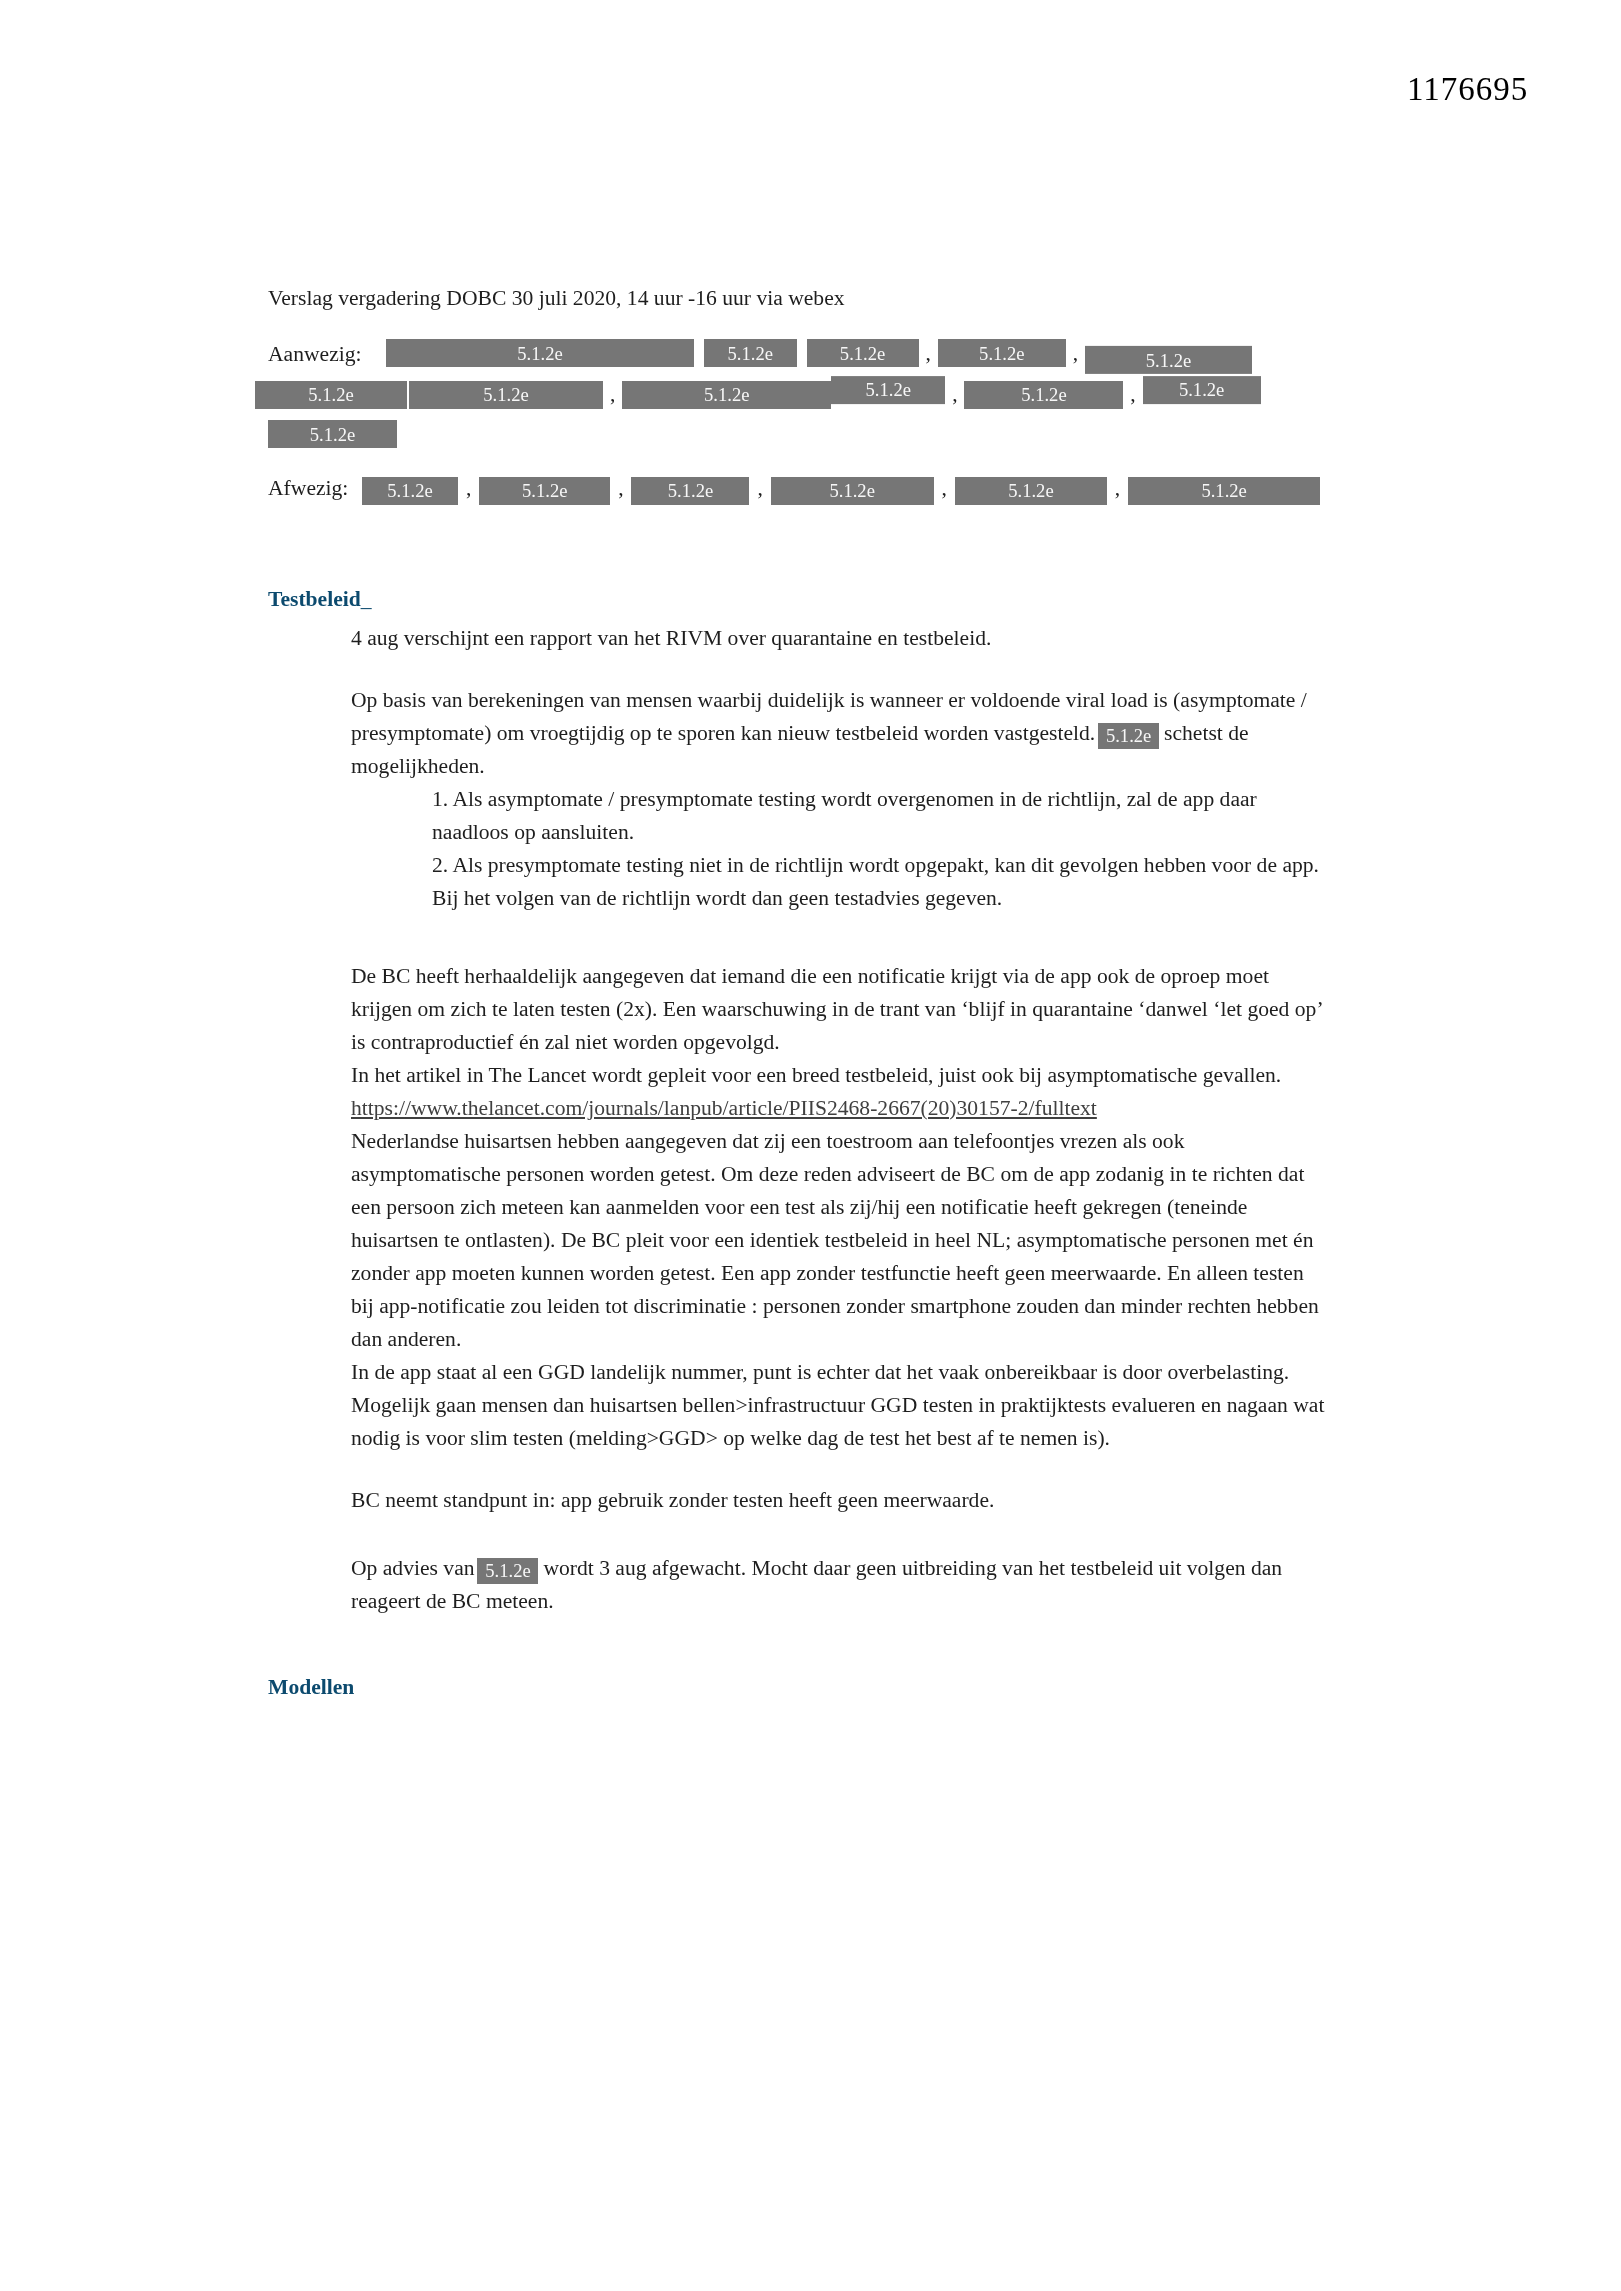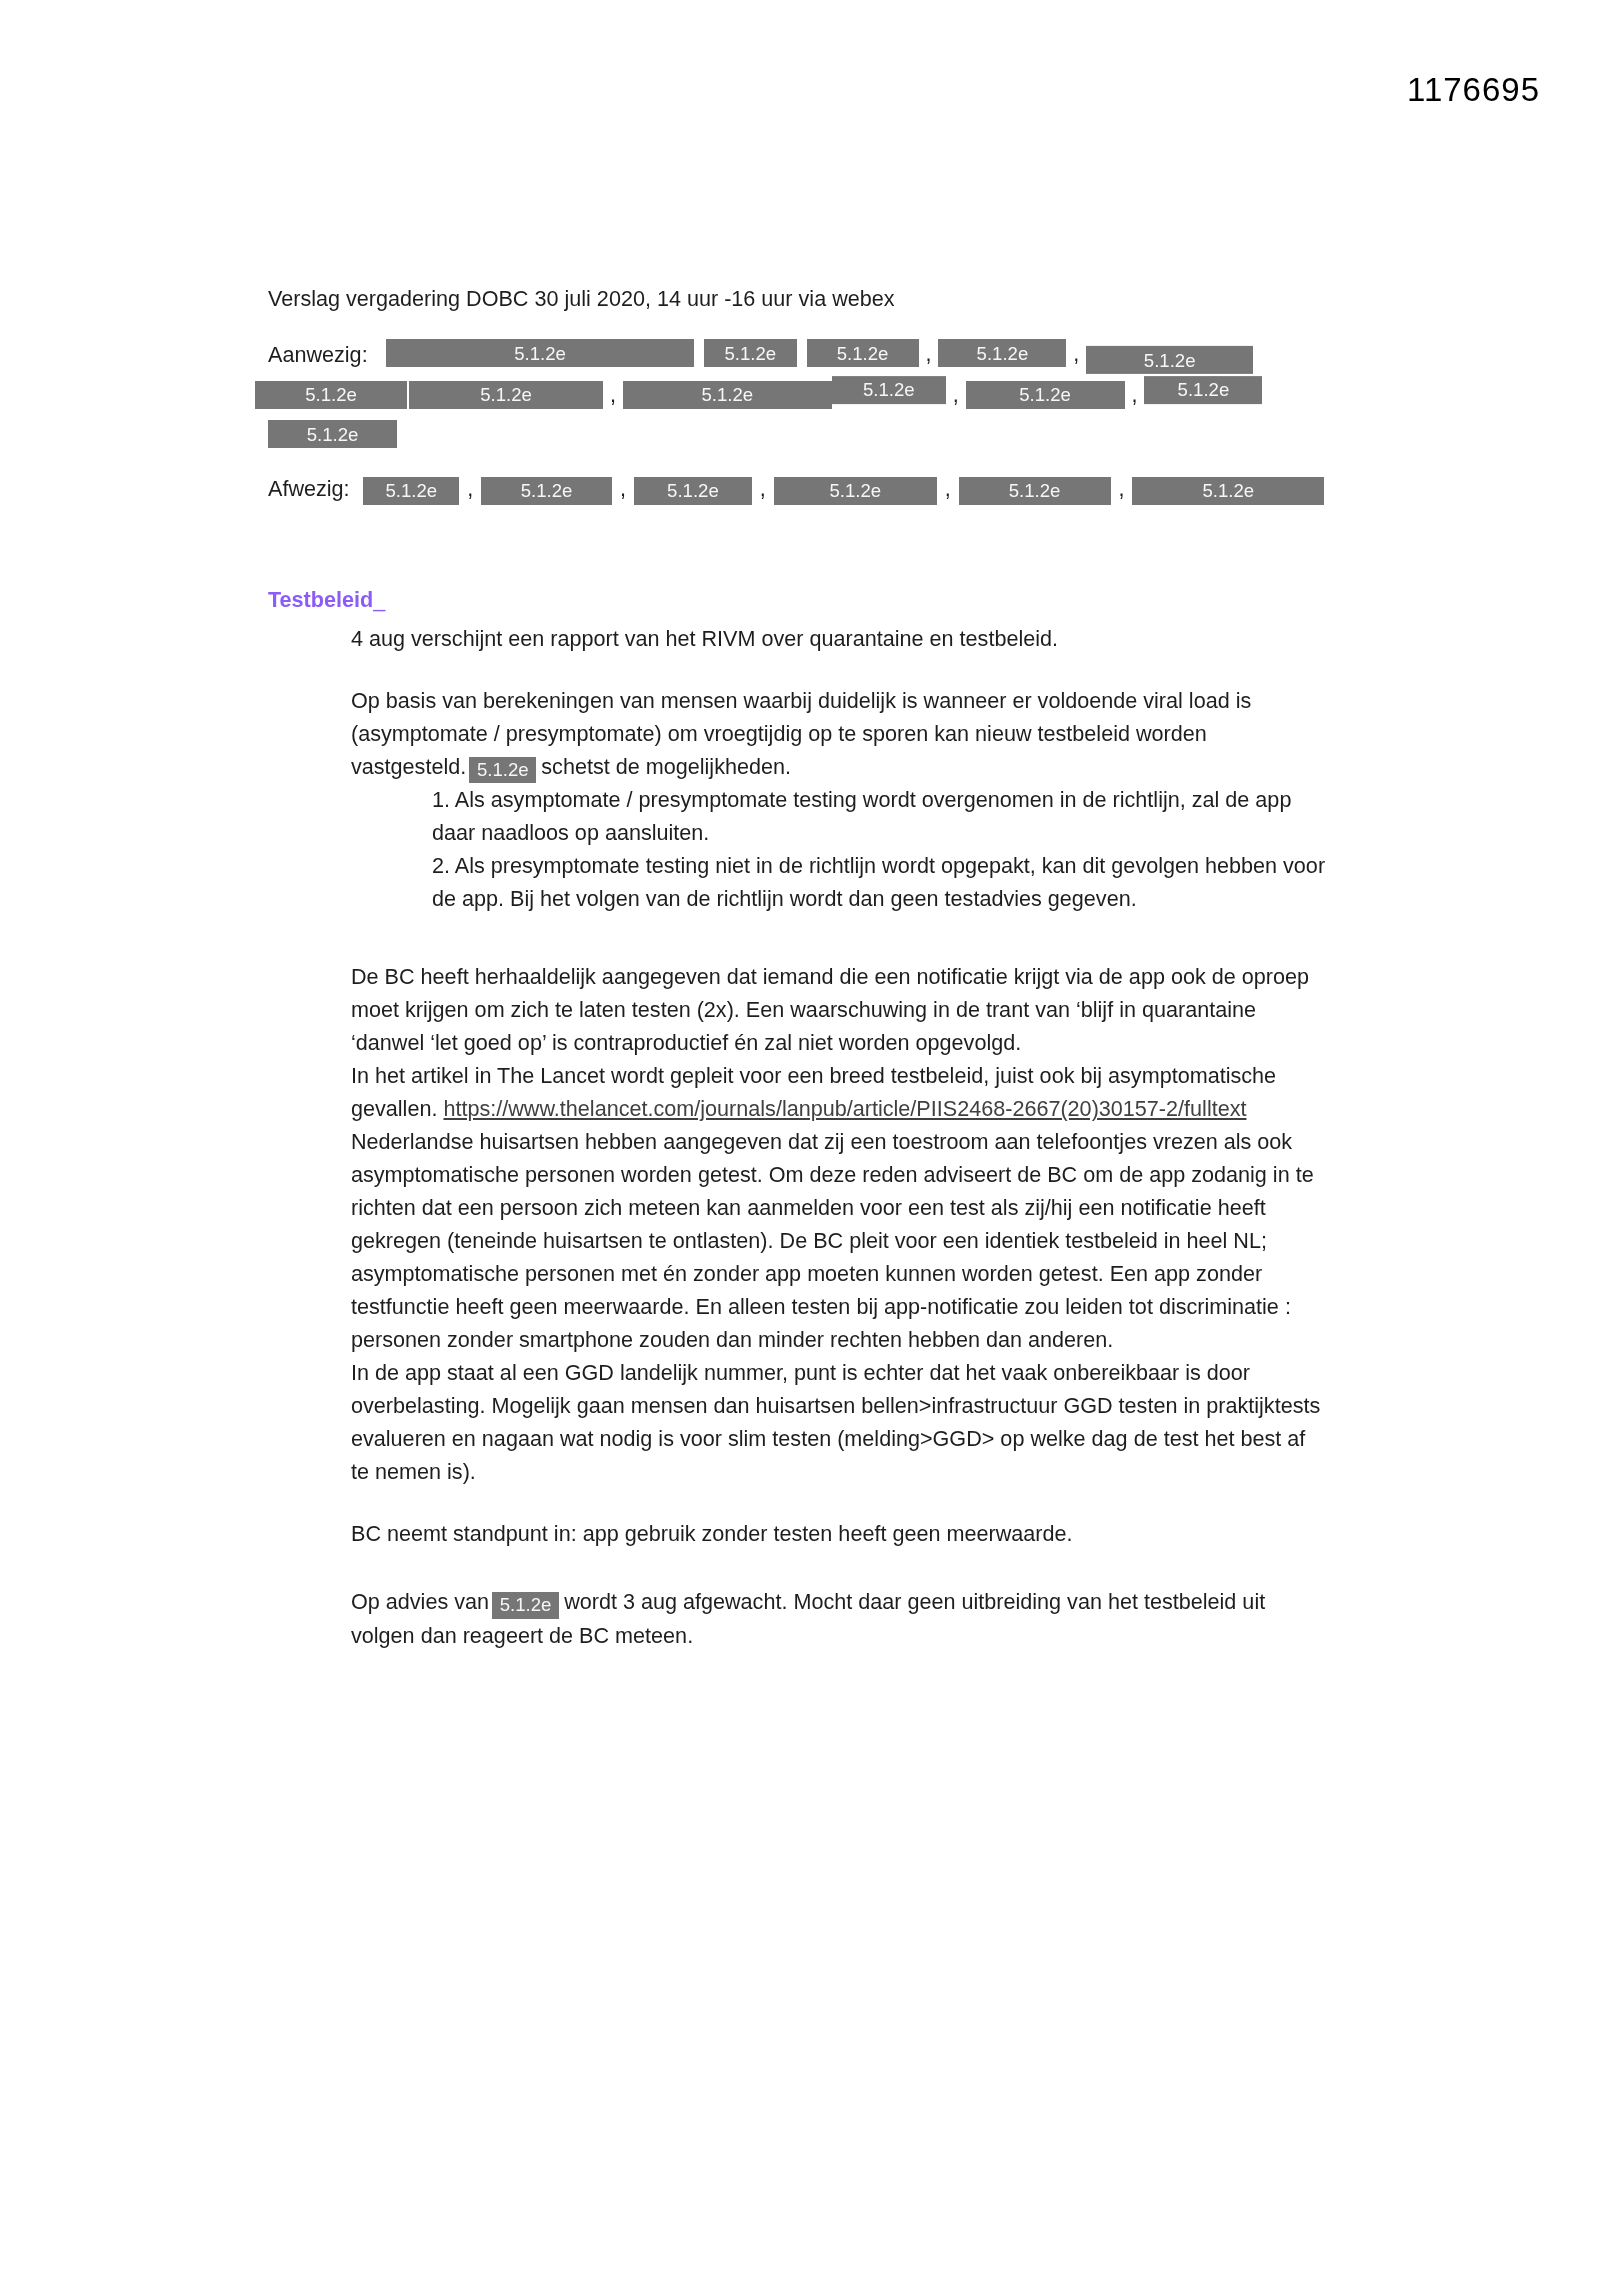--- a/index.html
+++ b/index.html
@@ -1,21 +1,21 @@
 <!DOCTYPE html>
 <html><head>
 <meta charset="utf-8">
 <style>
   html, body { margin: 0; padding: 0; background: #ffffff; }
   .page {
     position: relative;
     width: 1621px;
     height: 1705px;
     background: #ffffff;
-    font-family: Liberation Sans, sans-serif;
+    font-family: Liberation Serif, serif;
     color: #1e1e1e;
     overflow: hidden;
   }
   .doc-number {
     position: absolute;
     top: 71px;
     left: 1407px;
     font-size: 33px;
     letter-spacing: 1px;
     color: #000000;
@@ -47,21 +47,21 @@
     justify-content: center;
     flex: 0 0 auto;
   }
   .dn { transform: translateY(6.9px); }
   .up { transform: translateY(-4.9px); }
   .sep { margin: 0 -2.9px; }
   .afwezig { margin-top: 23.5px; display: flex; align-items: flex-end; gap: 10.8px; }
   .afwezig .lbl { margin-right: 2.9px; }
 
   
-  .heading { font-weight: bold; color: #8b5cf6; }
+  .heading { font-weight: bold; color: #0c4a6e; }
   .heading.testbeleid { margin-top: 78px; }
   .heading.modellen { margin-top: 53px; }
   .heading-suffix { font-weight: normal; }
   .indent { margin-left: 83px; width: 975px; }
   .para { margin: 0; }
   .mt-p1 { margin-top: 5.9px; }
   .mt-p2 { margin-top: 29px; }
   .mt-gap-lg { margin-top: 45px; }
   .mt-p8 { margin-top: 29px; }
   .mt-p9 { margin-top: 35px; }

